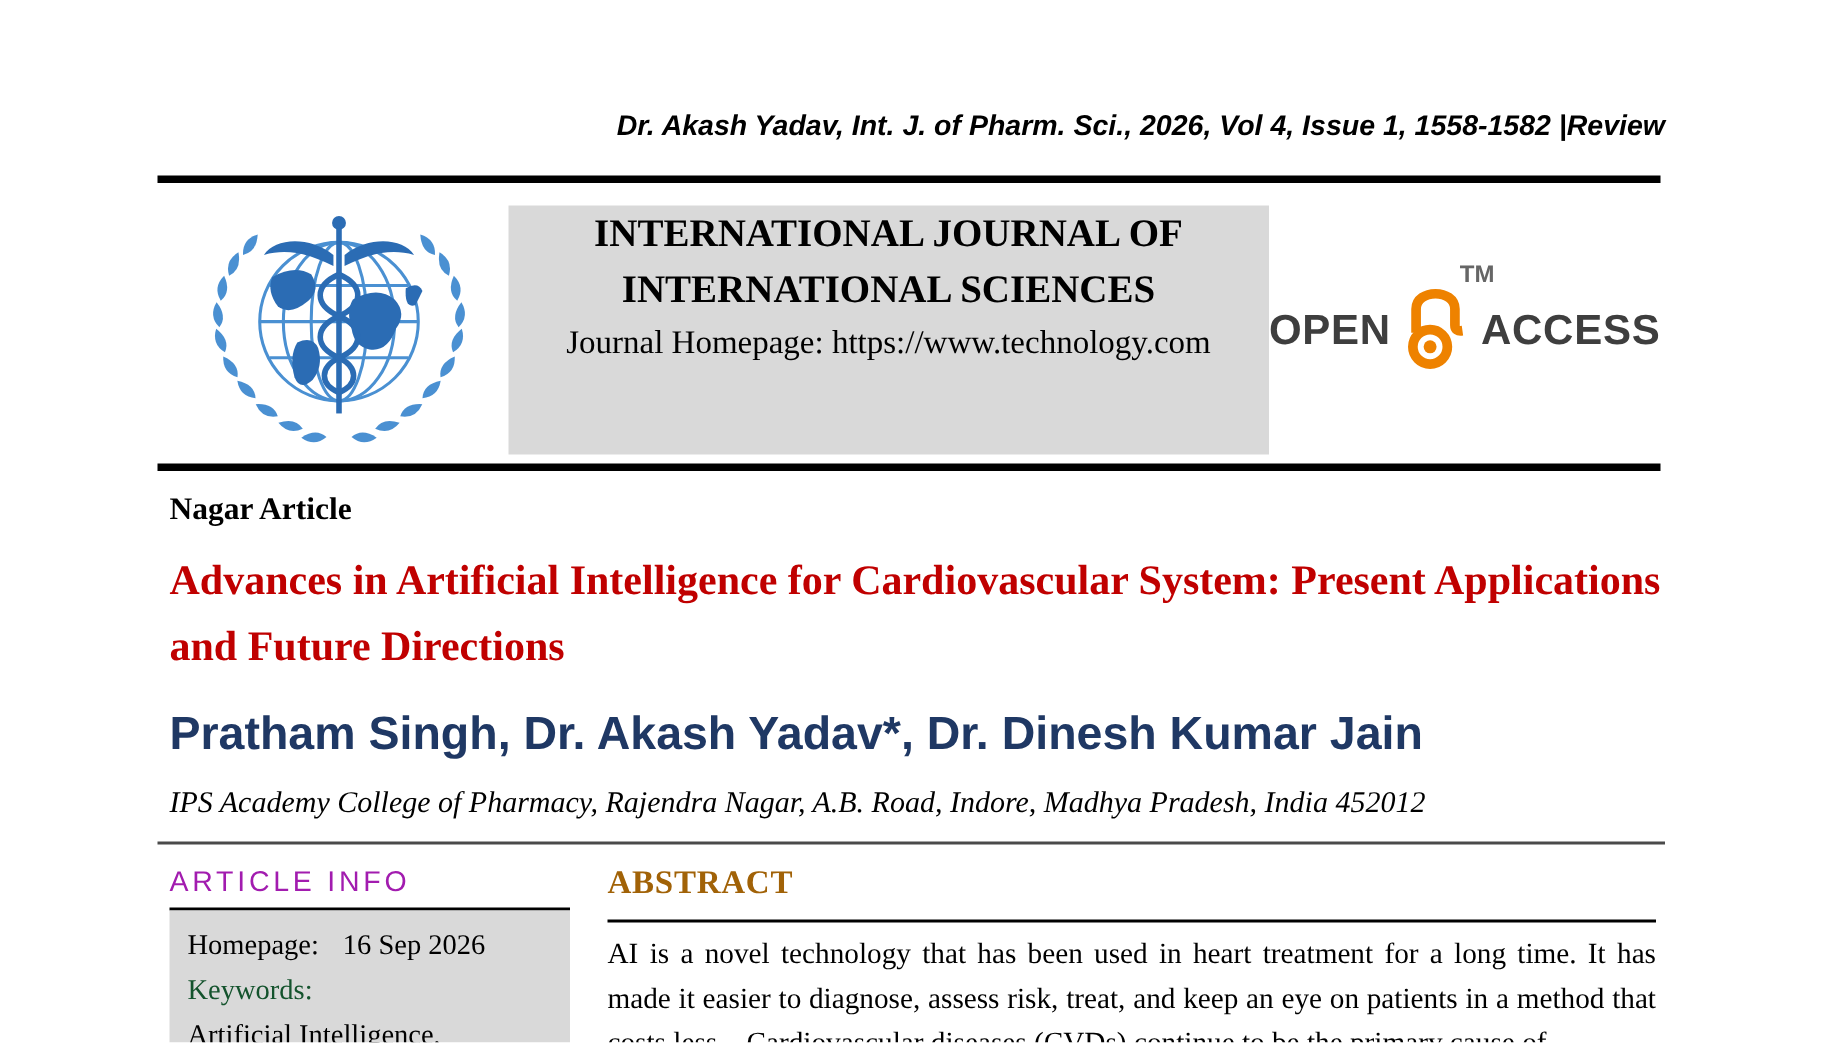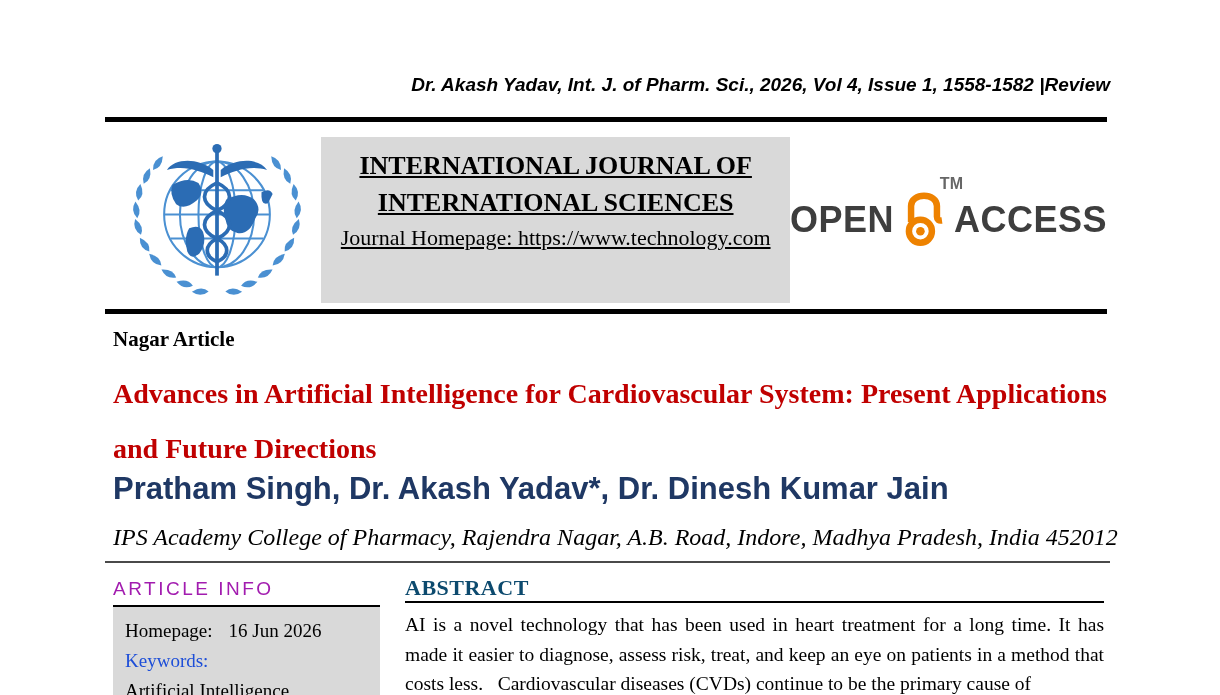--- a/index.html
+++ b/index.html
@@ -15,60 +15,60 @@
 
   .rule-thick { position: absolute; left: 105px; width: 1002px; height: 5px; background: #000; }
   .rule-top { top: 117px; }
   .rule-mast-bottom { top: 309px; }
   .rule-thin-full { position: absolute; left: 105px; top: 561px; width: 1005px; height: 2px; background: #4a4a4a; }
 
   .masthead { position: absolute; left: 113px; top: 135px; width: 994px; height: 170px; display: flex; align-items: center; }
   .logo-wrap { width: 234px; height: 170px; display: flex; align-items: center; justify-content: center; }
   .mast-box {
     width: 526px; height: 166px; background: #d9d9d9;
-    text-align: center; padding-top: 10px; text-decoration: underline;
+    text-align: center; 
   }
   .jname { font-weight: bold; font-size: 26px; line-height: 37px; color: #000; }
   .jissn { font-size: 22px; line-height: 34px; }
   .jhome { font-size: 22px; line-height: 33px; }
 
   .oa-wrap { flex: 1; display: flex; align-items: center; justify-content: center; gap: 7px; position: relative; height: 100%; }
-  .oa-word { font-family: "Liberation Sans", sans-serif; font-weight: bold; font-size: 36px; color: #3e3e3e; letter-spacing: 0.5px; }
+  .oa-word { font-family: "Liberation Sans", sans-serif; font-weight: bold; font-size: 28px; color: #3e3e3e; letter-spacing: 0.5px; }
   .oa-lock { position: relative; width: 46px; height: 64px; margin-top: -2px; }
   .oa-tm {
     position: absolute; top: -12px; right: -16px;
     font-family: "Liberation Sans", sans-serif; font-size: 16px; color: #666; font-weight: bold;
   }
 
   .article-type { position: absolute; left: 113px; top: 327px; font-weight: bold; font-size: 21px; }
 
   .paper-title {
     position: absolute; left: 113px; top: 366px; width: 994px;
-    font-weight: bold; font-size: 28px; line-height: 55px; color: #c00000;
+    font-weight: bold; font-size: 28px; line-height: 44px; color: #c00000;
   }
 
   .authors {
     position: absolute; left: 113px; top: 471px;
     font-family: "Liberation Sans", sans-serif; font-weight: bold; font-size: 31px; color: #1f3864;
   }
 
-  .affiliation { position: absolute; left: 113px; top: 524px; font-style: italic; font-size: 24px; }
+  .affiliation { position: absolute; left: 113px; top: 524px; font-style: italic; font-size: 20px; }
 
   .left-col { position: absolute; left: 113px; top: 578px; width: 267px; }
   .ai-head {
     font-family: "Liberation Sans", sans-serif; font-size: 19px; font-weight: 400;
     letter-spacing: 2.5px; color: #a21caf; margin-bottom: 5px;
   }
   .ai-rule { height: 2px; background: #000; }
   .ai-box { background: #d9d9d9; padding: 9px 8px 0 12px; height: 122px; font-size: 19px; line-height: 30px; }
-  .kw-label { color: #1d4ed8; }
+  .kw-label { color: #14532d; }
   .pub-date { margin-left: 16px; }
 
   .right-col { position: absolute; left: 405px; top: 575px; width: 699px; }
-  .ab-head { font-weight: bold; font-size: 22px; color: #0c4a6e; margin-bottom: 0; letter-spacing: 0.5px; }
+  .ab-head { font-weight: bold; font-size: 22px; color: #a16207; margin-bottom: 12px; letter-spacing: 0.5px; }
   .ab-rule { height: 2px; background: #000; }
   .ab-text {
     margin-top: 7px; font-size: 19.5px; line-height: 29.5px;
     text-align: justify; white-space: pre-wrap;
   }
 </style>
 </head>
 <body>
 
 <div class="page">
@@ -170,21 +170,21 @@
 
   <div class="affiliation">IPS Academy College of Pharmacy, Rajendra Nagar, A.B. Road, Indore, Madhya Pradesh, India 452012</div>
 
   <div class="rule-thin-full"></div>
 
   <div class="left-col">
     <div class="ai-head">ARTICLE INFO</div>
     <div class="ai-rule"></div>
     <div class="ai-box">
       <div>
-        <span>Homepage:</span><span class="pub-date">16 Jun 2026</span>
+        <span>Homepage:</span><span class="pub-date">16 Sep 2026</span>
       </div>
       <div class="kw-label">Keywords:</div>
       <div>Artificial Intelligence,</div>
     </div>
   </div>
 
   <div class="right-col">
     <div class="ab-head">ABSTRACT</div>
     <div class="ab-rule"></div>
     <div class="ab-text">AI is a novel technology that has been used in heart treatment for a long time. It has made it easier to diagnose, assess risk, treat, and keep an eye on patients in a method that costs less.   Cardiovascular diseases (CVDs) continue to be the primary cause of</div>

